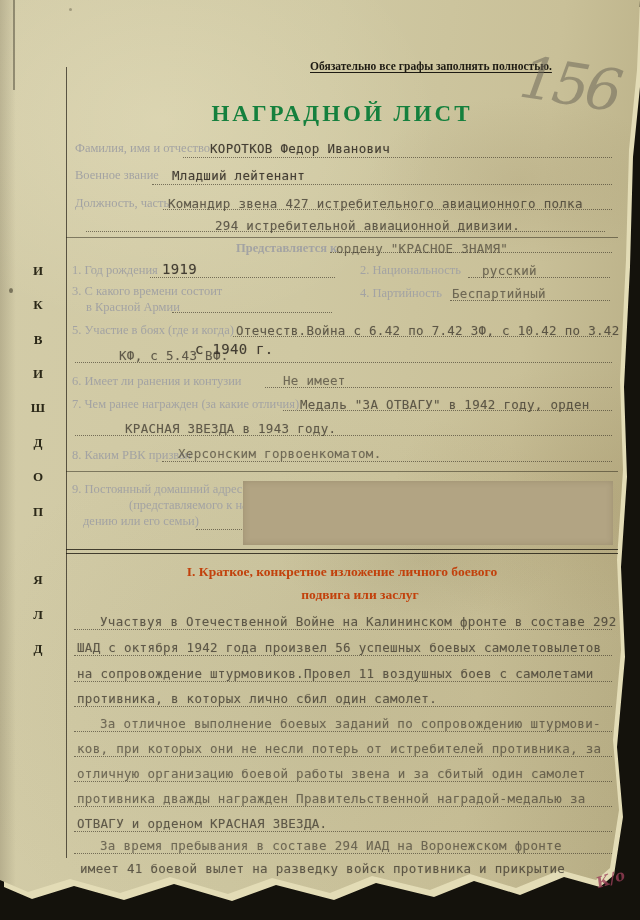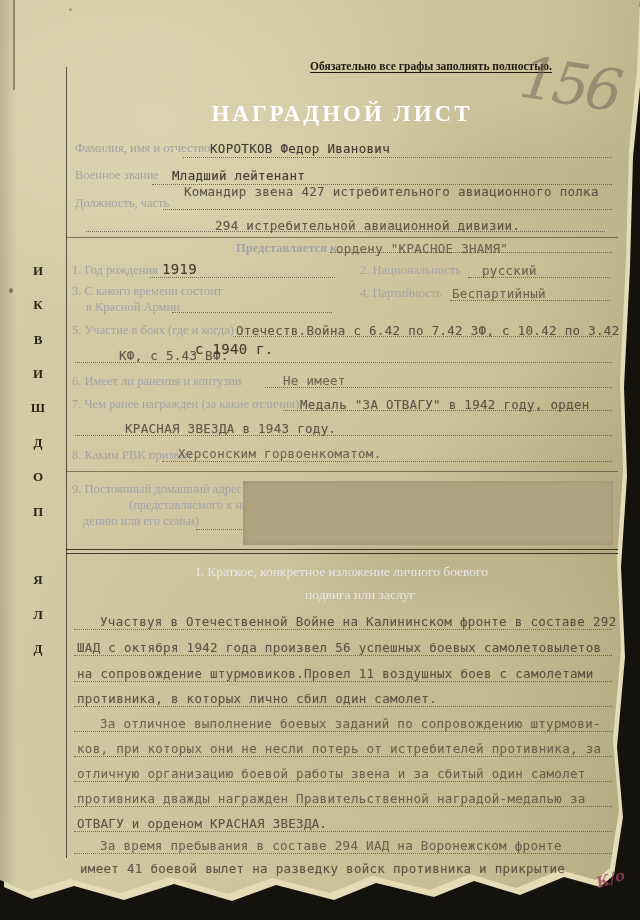--- a/index.html
+++ b/index.html
@@ -36,28 +36,28 @@
   }
   
   .lbl{font-family:"Liberation Serif",serif;font-size:12.5px;color:#a3a3a3;}
   .typed{
     font-family:"DejaVu Sans Mono",monospace;font-size:12.5px;letter-spacing:.3px;
     color:rgba(56,51,42,.9);text-shadow:0 0 1px rgba(56,51,42,.35);
   }
   .fade{opacity:.68;filter:blur(.25px);}
   .fade2{opacity:.8;filter:blur(.15px);}
   .title{
-    font-size:23px;font-weight:bold;letter-spacing:3px;color:#ffffff;
+    font-size:23px;font-weight:bold;letter-spacing:3px;color:#15803d;
     font-family:"Liberation Serif",serif;
   }
   .note{
     font-size:11.5px;font-weight:bold;color:#1e1b13;
     text-decoration:underline;text-underline-offset:2px;
   }
-  .heading{font-size:13.5px;font-weight:normal;color:#e5e5e5;text-align:center;width:552px;}
+  .heading{font-size:13.5px;font-weight:bold;color:#c2410c;text-align:center;width:552px;}
   
   .rule{border-top:1px dotted rgba(58,52,38,.62);height:0;z-index:2;}
   .sep-light{border-top:1px solid rgba(40,35,22,.5);height:0;z-index:2;}
   .sep-dark{border-top:1.5px solid rgba(30,26,16,.8);height:0;z-index:2;}
   .vline{border-left:1.5px solid rgba(35,30,20,.7);width:0;z-index:2;}
   .txt{z-index:3;}
   
   .redaction{background:#b2a483;box-shadow:inset 0 0 6px rgba(90,80,55,.25);z-index:4;}
   .pencil{
     font-family:"DejaVu Serif",serif;font-style:italic;font-size:58px;letter-spacing:-4px;
@@ -107,21 +107,21 @@
 
 <div class="abs lbl txt" style="left:75px;top:141px;">Фамилия, имя и отчество</div>
 <div class="abs typed txt" style="left:210px;top:141px;">КОРОТКОВ Федор Иванович</div>
 <div class="abs rule" style="left:183px;top:157px;width:429px;"></div>
 
 <div class="abs lbl txt" style="left:75px;top:168px;">Военное звание</div>
 <div class="abs typed txt" style="left:172px;top:168px;">Младший лейтенант</div>
 <div class="abs rule" style="left:152px;top:184px;width:460px;"></div>
 
 <div class="abs lbl txt" style="left:75px;top:196px;">Должность, часть</div>
-<div class="abs typed fade2 txt" style="left:168px;top:184px;margin-left:16px;">Командир звена 427 истребительного авиационного полка</div>
+<div class="abs typed fade2 txt" style="left:168px;top:196px;">Командир звена 427 истребительного авиационного полка</div>
 <div class="abs rule" style="left:163px;top:209px;width:449px;"></div>
 <div class="abs typed fade2 txt" style="left:215px;top:218px;">294 истребительной авиационной дивизии.</div>
 <div class="abs rule" style="left:86px;top:231px;width:519px;"></div>
 
 <div class="abs sep-light" style="left:66px;top:237px;width:552px;"></div>
 
 <div class="abs lbl txt" style="left:236px;top:241px;font-weight:bold;">Представляется к</div>
 <div class="abs typed fade txt" style="left:336px;top:241px;">ордену "КРАСНОЕ ЗНАМЯ"</div>
 <div class="abs rule" style="left:330px;top:252px;width:282px;"></div>
 

